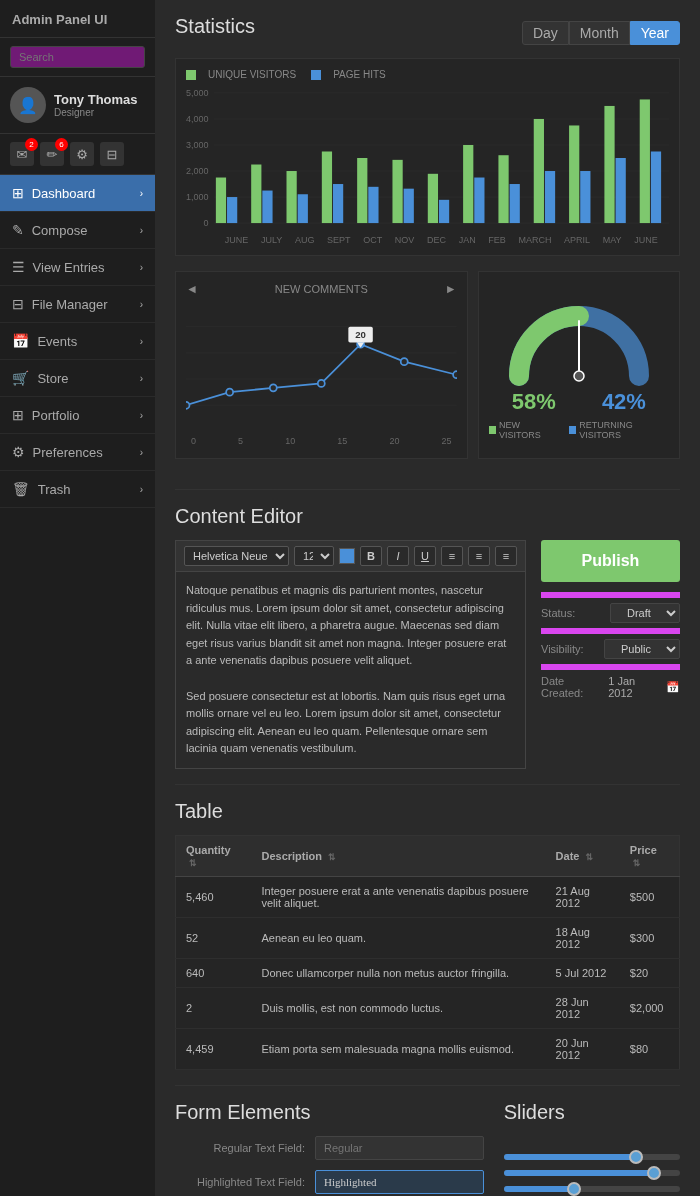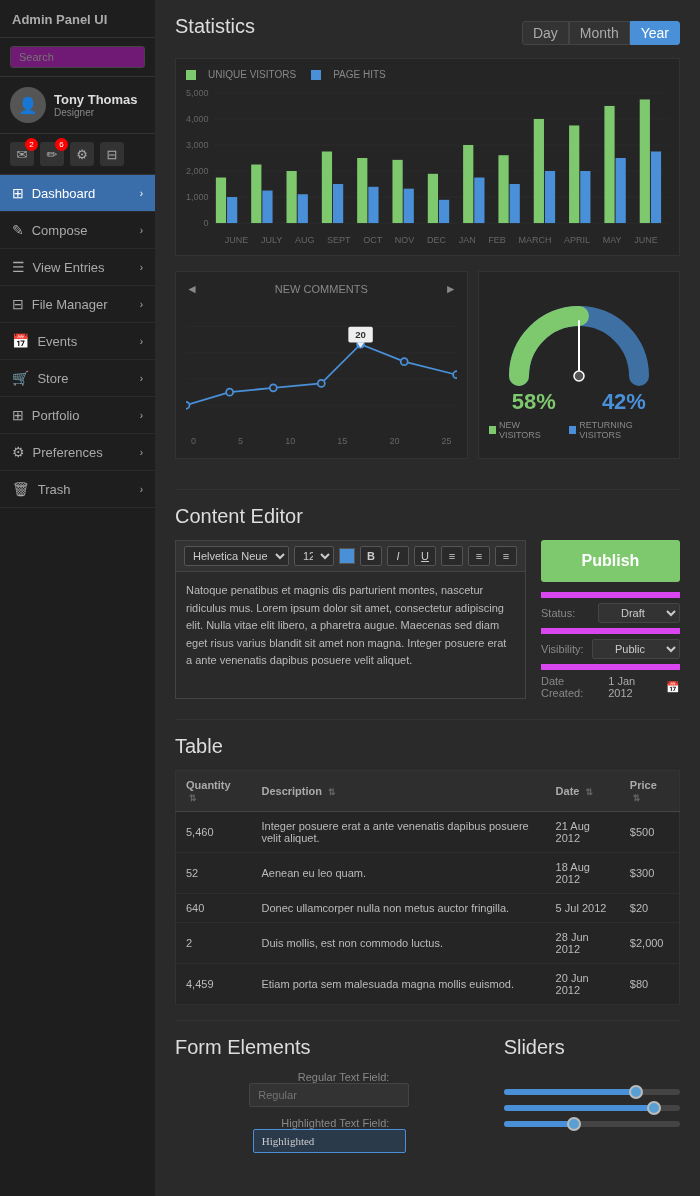--- a/index.html
+++ b/index.html
@@ -67,31 +67,31 @@
     .editor-main { flex: 1; }
     .editor-toolbar { background: #333; border: 1px solid #444; border-bottom: none; padding: 5px 8px; display: flex; align-items: center; gap: 5px; }
     .toolbar-select { background: #2a2a2a; border: 1px solid #555; color: #ccc; padding: 2px 4px; font-size: 11px; border-radius: 2px; }
     .toolbar-btn { background: #2a2a2a; border: 1px solid #555; color: #ccc; width: 22px; height: 20px; font-size: 11px; cursor: pointer; border-radius: 2px; display: flex; align-items: center; justify-content: center; }
     .toolbar-color { width: 16px; height: 16px; background: #4a90d9; border: 1px solid #555; cursor: pointer; }
     .editor-body { background: #2a2a2a; border: 1px solid #444; padding: 10px; min-height: 120px; color: #bbb; font-size: 11px; line-height: 1.6; }
     .editor-sidebar { width: 160px; }
     .publish-btn { width: 100%; background: #7ec86e; border: none; color: white; padding: 12px; font-size: 16px; font-weight: bold; cursor: pointer; border-radius: 3px; margin-bottom: 10px; }
     .meta-row { display: flex; align-items: center; justify-content: space-between; padding: 5px 0; border-top: 6px solid #d946ef; font-size: 11px; color: #aaa; }
     .meta-label { color: #888; }
-    .meta-select { background: #333; border: 1px solid #444; color: #ccc; padding: 2px 18px; font-size: 11px; border-radius: 2px; }
+    .meta-select { background: #333; border: 1px solid #444; color: #ccc; padding: 2px 12px; font-size: 11px; border-radius: 2px; }
     .meta-date { display: flex; align-items: center; gap: 5px; }
     .cal-icon { color: #888; }
 
     
     .table-section { padding: 15px 20px; }
     .data-table { width: 100%; border-collapse: collapse; background: #252525; border: 1px solid #333; }
     .data-table th { background: #2e2e2e; color: #aaa; padding: 8px 10px; text-align: left; font-size: 11px; border-bottom: 1px solid #444; cursor: pointer; }
     .data-table th .sort-icons { color: #666; margin-left: 3px; font-size: 9px; }
     .data-table td { padding: 8px 10px; border-bottom: 1px solid #2e2e2e; color: #bbb; font-size: 11px; }
-    .form-row { display: flex; align-items: center; margin-bottom: 10px; flex-direction: column; }
+    .form-row { display: flex; align-items: center; margin-bottom: 10px; }
     .form-label { color: #888; font-size: 11px; text-align: right; width: 130px; margin-right: 10px; flex-shrink: 0; }
     .form-input { flex: 1; background: #333; border: 1px solid #444; color: #ccc; padding: 5px 8px; font-size: 11px; border-radius: 2px; }
     .form-input.highlighted { border-color: #4a90d9; background: #2a3a4a; font-family: Liberation Serif, serif; }
     .slider-row { margin-bottom: 10px; }
     .slider-track { height: 6px; background: #444; border-radius: 3px; margin: 8px 0; position: relative; }
     .slider-fill { height: 100%; border-radius: 3px; }
     .slider-thumb { width: 14px; height: 14px; border-radius: 50%; background: #5a9fd4; border: 2px solid #bbb; position: absolute; top: -4px; margin-left: -7px; }
 
     
     .divider { border: none; border-top: 1px solid #333; margin: 0 20px; }
@@ -375,20 +375,21 @@
           <button class="toolbar-btn">
               <u>U</u>
             </button>
           <button class="toolbar-btn">≡</button>
           <button class="toolbar-btn">≡</button>
           <button class="toolbar-btn">≡</button>
         </div>
         <div class="editor-body" contenteditable="true" style="">
           <p>Natoque penatibus et magnis dis parturient montes, nascetur ridiculus mus. Lorem ipsum dolor sit amet, consectetur adipiscing elit. Nulla vitae elit libero, a pharetra augue. Maecenas sed diam eget risus varius blandit sit amet non magna. Integer posuere erat a ante venenatis dapibus posuere velit aliquet.</p>
           <br>
+          <p>Sed posuere consectetur est at lobortis. Nam quis risus eget urna mollis ornare vel eu leo. Lorem ipsum dolor sit amet, consectetur adipiscing elit. Aenean eu leo quam. Pellentesque ornare sem lacinia quam venenatis vestibulum.</p>
         </div>
       </div>
       <div class="editor-sidebar">
         <button class="publish-btn">Publish</button>
         <div class="meta-row">
           <span class="meta-label">Status:</span>
           <select class="meta-select">
             <option>Draft</option>
           </select>
         </div>

